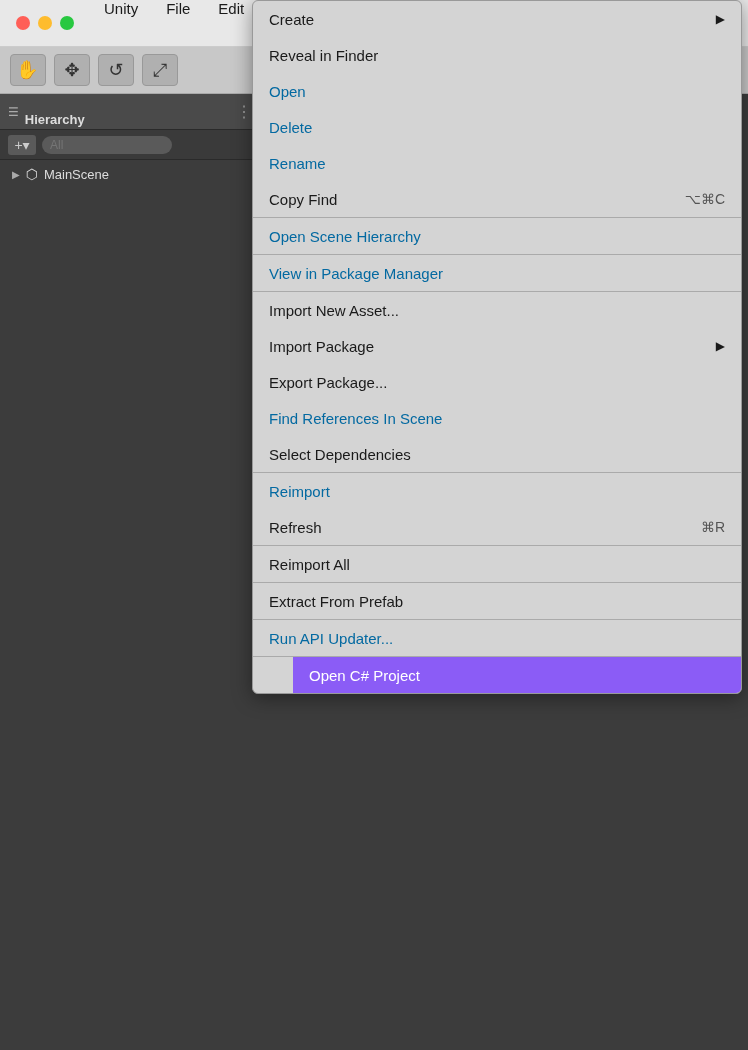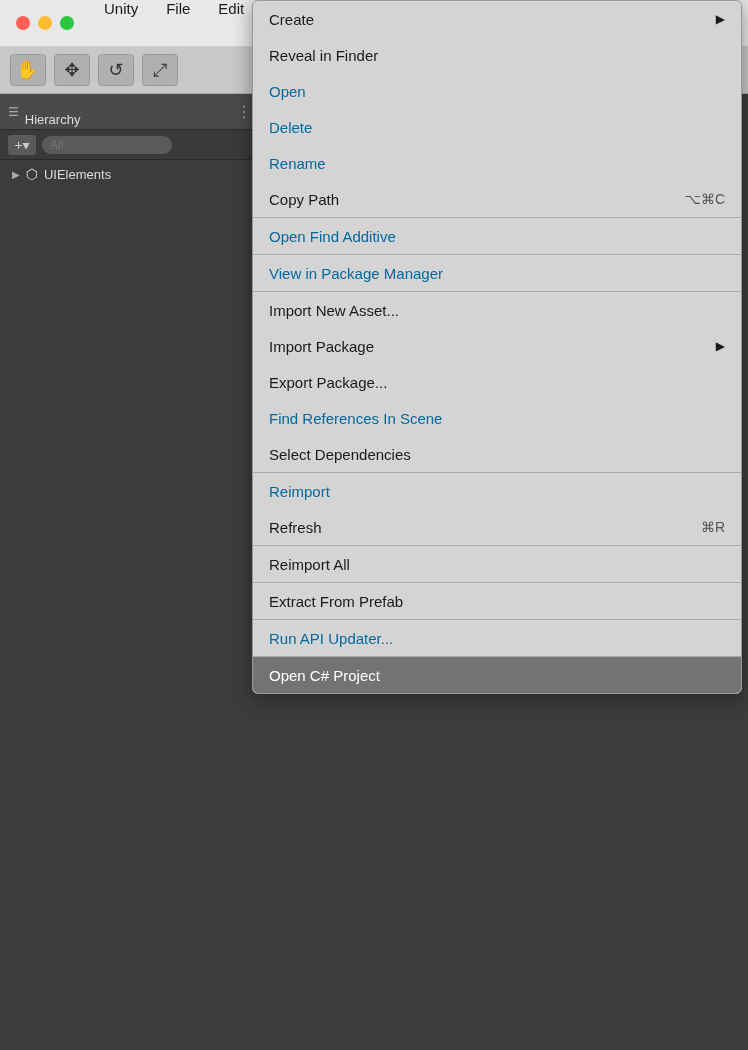--- a/index.html
+++ b/index.html
@@ -106,21 +106,21 @@
       height: 36px;
       background: #4a4a4a;
       border-bottom: 1px solid #2a2a2a;
       padding: 0 8px;
       gap: 6px;
     }
 
     .panel-title {
       color: #ddd;
       font-size: 13px;
-      font-weight: 400;
+      font-weight: 700;
       margin-top: 16px;
     }
 
     .panel-dots {
       margin-left: auto;
       color: #999;
       font-size: 16px;
     }
 
     .search-bar {
@@ -211,22 +211,23 @@
       cursor: pointer;
       white-space: nowrap;
     }
 
     .dropdown-item.disabled {
       color: #0369a1;
       cursor: default;
     }
 
     .dropdown-item.highlighted {
-      background: #737373;
+      background: #8b5cf6;
       color: white;
+      margin-left: 40px;
     }
 
     .dropdown-item .shortcut {
       color: #555;
       font-size: 14px;
     }
 
     .dropdown-item .arrow {
       font-size: 12px;
     }
@@ -281,21 +282,21 @@
     <span class="panel-title">Hierarchy</span>
     <span class="panel-dots">⋮</span>
   </div>
   <div class="search-bar">
     <button class="add-btn">+▾</button>
     <input class="search-input" type="text" placeholder="All" style="">
   </div>
   <div class="hierarchy-item">
     <span class="triangle">▶</span>
     <span class="scene-icon">⬡</span>
-    <span>UIElements</span>
+    <span>MainScene</span>
   </div>
 </div>
 
 <div class="dropdown-menu">
 
   <div class="menu-section">
     <div class="dropdown-item">
       <span>Create</span>
       <span class="arrow">▶</span>
     </div>
@@ -305,28 +306,28 @@
     <div class="dropdown-item disabled">
       <span>Open</span>
     </div>
     <div class="dropdown-item disabled">
       <span>Delete</span>
     </div>
     <div class="dropdown-item disabled">
       <span>Rename</span>
     </div>
     <div class="dropdown-item">
-      <span>Copy Path</span>
+      <span>Copy Find</span>
       <span class="shortcut">⌥⌘C</span>
     </div>
   </div>
 
   <div class="menu-section">
     <div class="dropdown-item disabled">
-      <span>Open Find Additive</span>
+      <span>Open Scene Hierarchy</span>
     </div>
   </div>
 
   <div class="menu-section">
     <div class="dropdown-item disabled">
       <span>View in Package Manager</span>
     </div>
   </div>
 
   <div class="menu-section">

